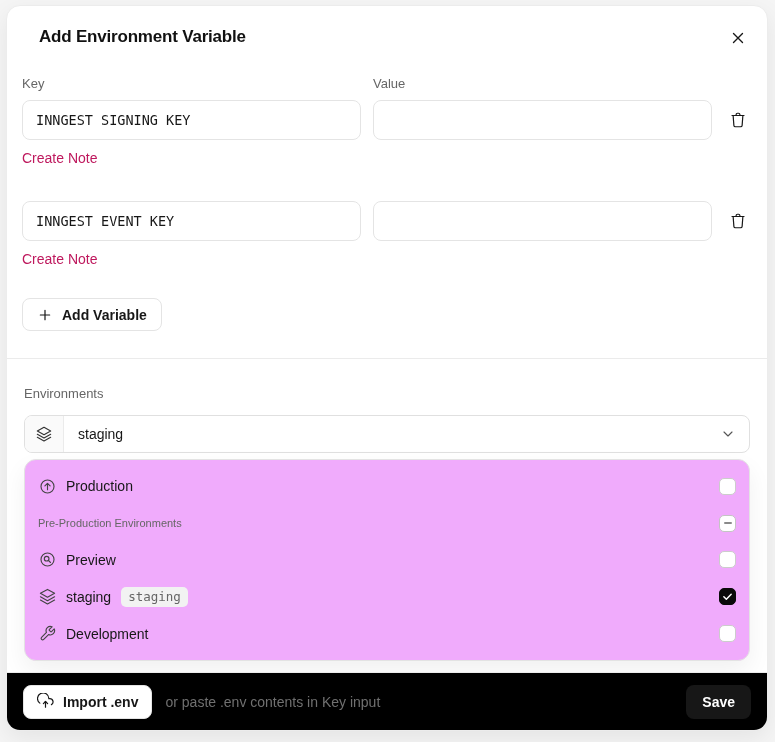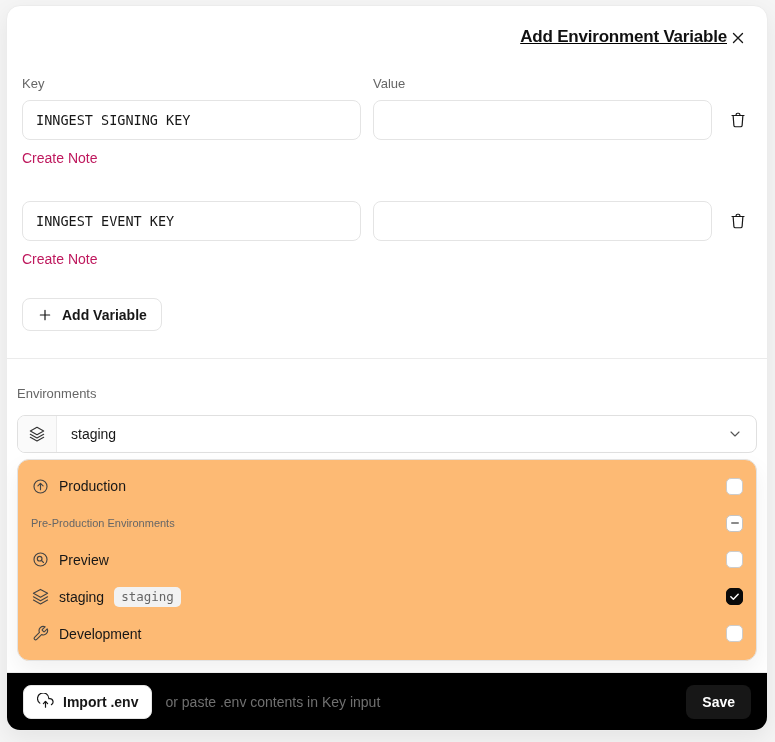--- a/index.html
+++ b/index.html
@@ -7,21 +7,21 @@
   body { position:relative; }
 
   .modal {
     position:absolute; left:6px; top:5px; width:762px; height:726px;
     background:#ffffff; border:1px solid #ececec; border-radius:14px;
     box-shadow:0 8px 24px rgba(0,0,0,0.07);
     display:flex; flex-direction:column; overflow:hidden;
   }
 
   
-  .modal-header { display:flex; align-items:flex-start; justify-content:flex-end; padding:21px 18px 0 16px;text-decoration:underline; }
+  .modal-header { display:flex; align-items:flex-start; justify-content:space-between; padding:21px 18px 0 32px; }
   .modal-title { font-size:17px; font-weight:700; color:#111111; letter-spacing:-0.2px; }
   .close-btn { background:none; border:none; cursor:pointer; color:#171717; padding:2px; line-height:0; }
 
   
   .modal-body { padding:0 15px; }
   .labels-row, .kv-row { display:grid; grid-template-columns:1fr 1fr 28px; column-gap:12px; align-items:center; }
   .labels-row { margin-top:27px; }
   .field-label { font-size:13px; color:#666666; }
   .kv-row { margin-top:9px; }
   .kv-row.second { margin-top:34px; }
@@ -35,35 +35,35 @@
 
   .add-another {
     margin-top:30px; height:33px; display:inline-flex; align-items:center; gap:9px;
     background:#ffffff; border:1px solid #e4e4e4; border-radius:8px; padding:0 14px;
     font-size:14px; font-weight:700; color:#171717; cursor:pointer; font-family:inherit;
   }
 
   .divider { margin-top:27px; height:1px; background:#ebebeb; width:100%; }
 
   
-  .env-section { padding:0 10px; }
+  .env-section { padding:0 17px; }
   .env-label { display:block; margin-top:27px; font-size:13px; color:#666666; }
   .env-trigger {
     margin-top:14px; height:38px; display:flex; align-items:center;
     border:1px solid #e0e0e0; border-radius:8px; background:#ffffff; cursor:pointer; overflow:hidden;
   }
   .env-trigger-icon {
     width:39px; align-self:stretch; display:flex; align-items:center; justify-content:center;
     background:#fafafa; border-right:1px solid #ebebeb; color:#333333;
   }
   .env-trigger-value { flex:1; padding-left:14px; font-size:14px; color:#171717; }
   .env-trigger-chevron { padding-right:13px; color:#555555; line-height:0; }
 
   .env-panel {
-    margin-top:6px; height:202px; border:1px solid #e3e3e3; border-radius:12px; background:#fdba74;
+    margin-top:6px; height:202px; border:1px solid #e3e3e3; border-radius:12px; background:#f0abfc;
     box-shadow:0 10px 24px rgba(0,0,0,0.06); padding:8px 0; display:flex; flex-direction:column;
   }
   .env-option {
     flex:1; display:flex; align-items:center; gap:10px; padding:0 13px; cursor:pointer;
   }
   .env-option .opt-icon { width:18px; display:flex; justify-content:center; color:#444444; line-height:0; }
   .opt-label { font-size:14px; color:#171717; }
   .opt-label.group { font-size:11px; color:#666666; }
   .opt-badge {
     font-family:"DejaVu Sans Mono", monospace; font-size:12.5px; color:#666666;

